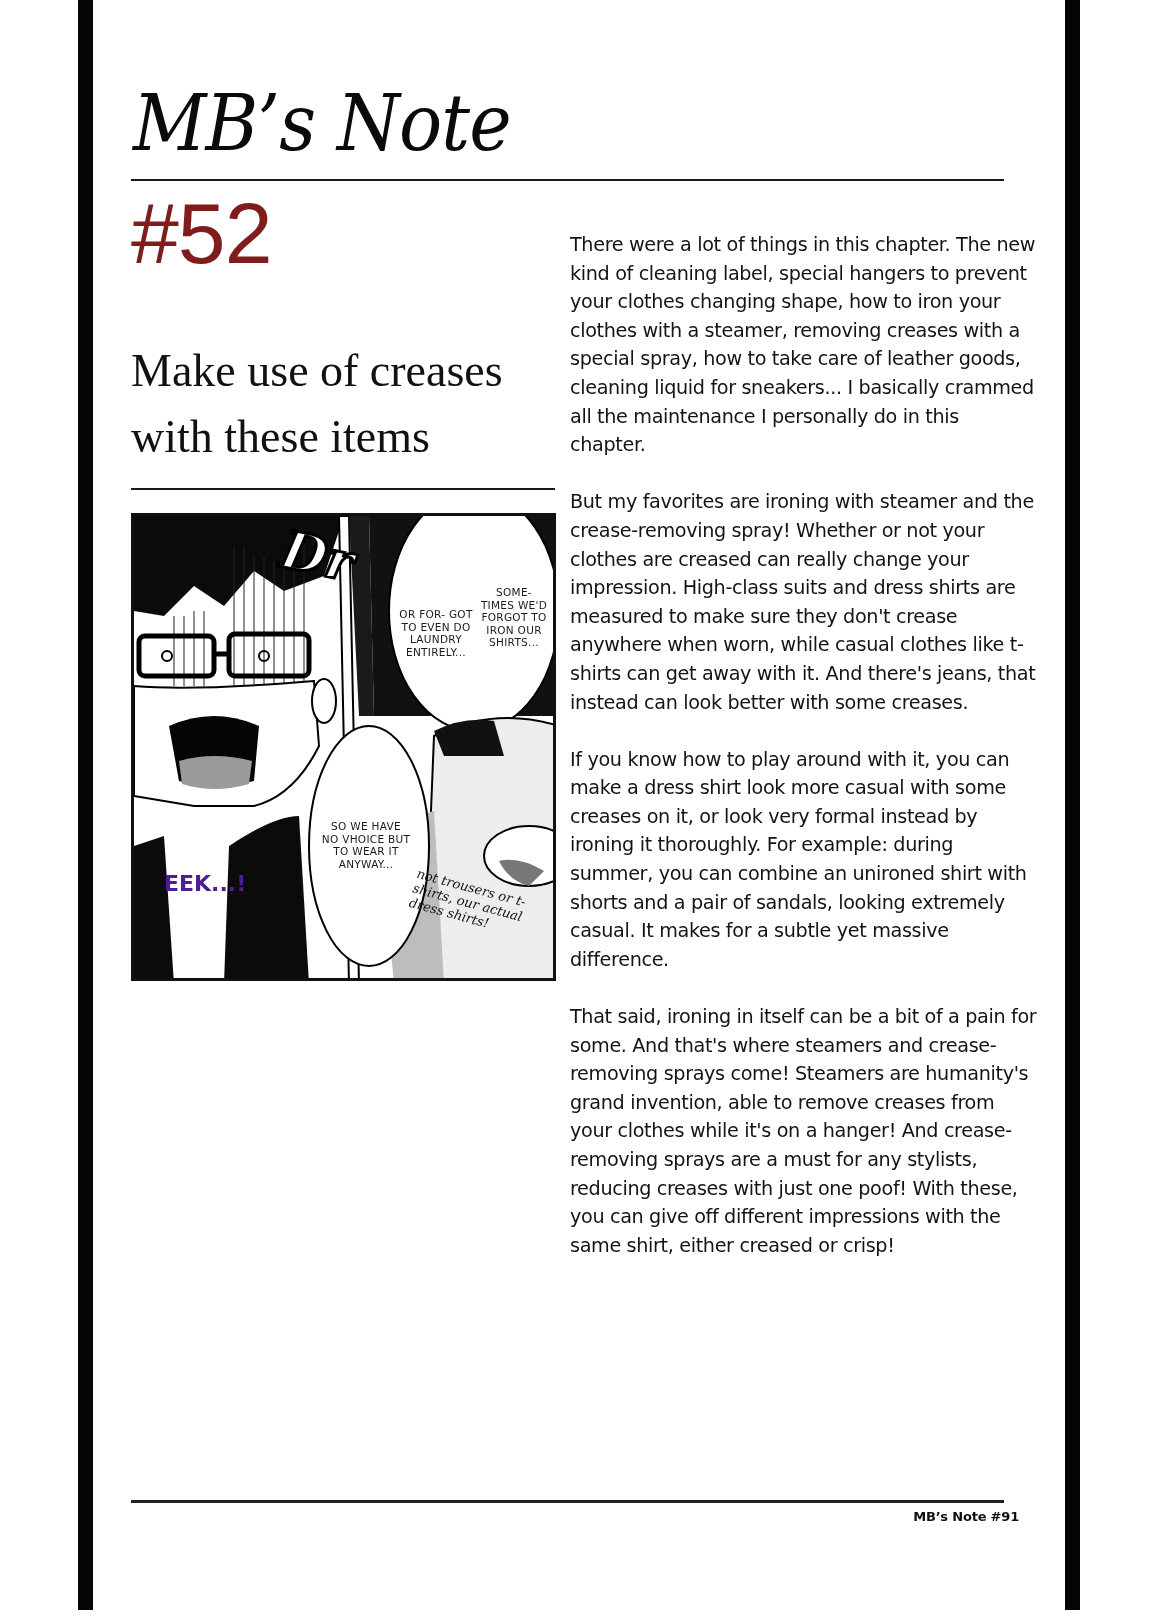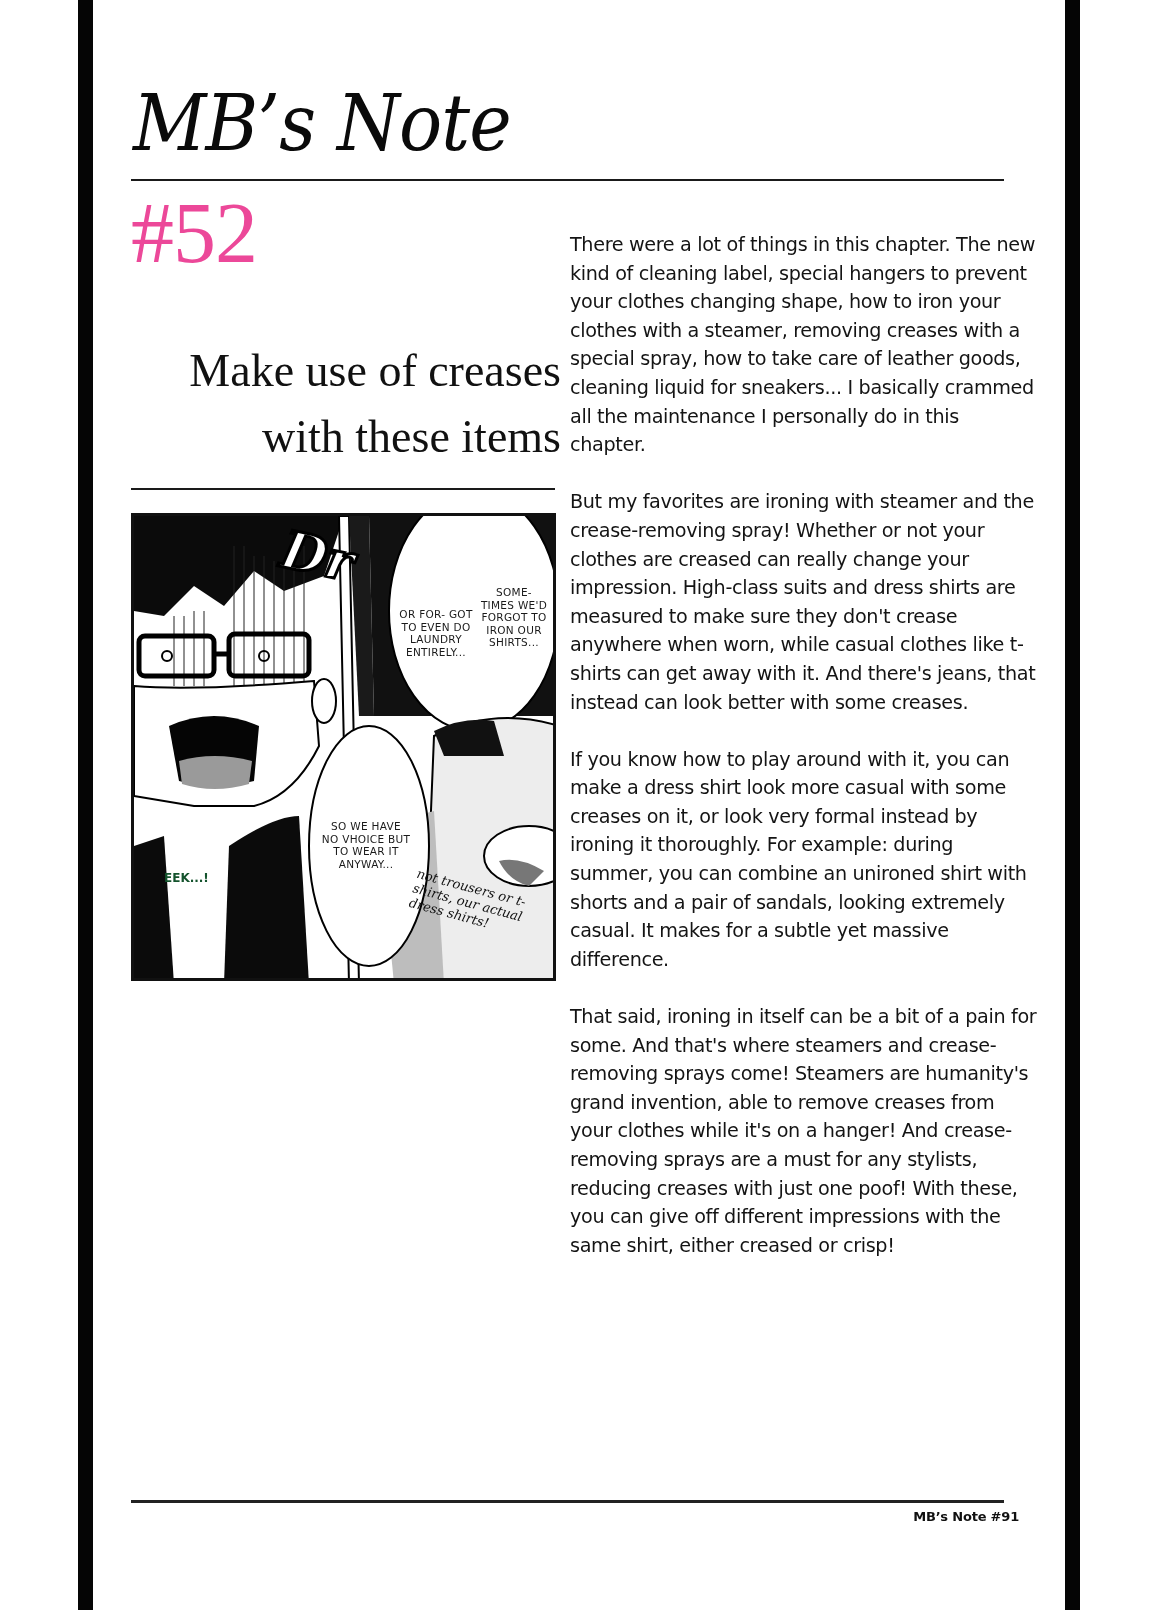--- a/index.html
+++ b/index.html
@@ -21,46 +21,45 @@
       line-height: 1;
       transform: scaleX(0.92); transform-origin: left top;
     }
     .rule { position: absolute; height: 2px; background: #1a1a1a; }
     .rule-top { left: 131px; top: 179px; width: 873px; }
     .rule-mid { left: 131px; top: 488px; width: 424px; }
     .rule-bottom { left: 131px; top: 1500px; width: 873px; height: 3px; background: #222; }
 
     .number {
       position: absolute; left: 131px; top: 190px;
-      font-family: Liberation Serif, serif; font-weight: 300;
-      font-size: 86px; line-height: 1; color: #ec4899; letter-spacing: -1px;
+      font-family: Liberation Sans, sans-serif; font-weight: 300;
+      font-size: 86px; line-height: 1; color: #7f1d1d; letter-spacing: -1px;
     }
     .subtitle {
       position: absolute; left: 131px; top: 338px; width: 430px;
       font-family: "Liberation Serif", serif; font-size: 46px; line-height: 66px;
       color: #111;
-      text-align: right;
     }
 
     .panel {
       position: absolute; left: 131px; top: 513px; width: 425px; height: 468px;
       background: #fff; border: 3px solid #111; box-sizing: border-box; overflow: hidden;
     }
     .panel svg { position: absolute; left: 0; top: 0; }
     .bubble-text {
       position: absolute; text-align: center; color: #1a1a1a;
       font-family: "DejaVu Sans", sans-serif; font-size: 10.5px; line-height: 12.5px;
       text-transform: uppercase; letter-spacing: 0.3px;
     }
     .bt-1 { left: 262px; top: 92px; width: 80px; }
     .bt-2 { left: 345px; top: 62px; width: 70px; margin-top: 8px; }
     .bt-3 { left: 187px; top: 304px; width: 90px; }
     .sfx-eek {
       position: absolute; left: 30px; top: 355px;
-      font-family: "DejaVu Sans", sans-serif; font-weight: bold; font-size: 12px; color: #14532d;
+      font-family: "DejaVu Sans", sans-serif; font-weight: bold; font-size: 22px; color: #4c1d95;
     }
     .sfx-dr {
       position: absolute; left: 153px; top: 10px;
       font-family: "DejaVu Serif", serif; font-style: italic; font-weight: bold;
       font-size: 52px; color: #fff; -webkit-text-stroke: 3px #000;
       transform: rotate(12deg); transform-origin: left top; line-height: 0.9;
     }
     .handwritten {
       position: absolute; left: 285px; top: 350px; width: 120px;
       font-family: "DejaVu Serif", serif; font-style: italic; font-size: 13px;

